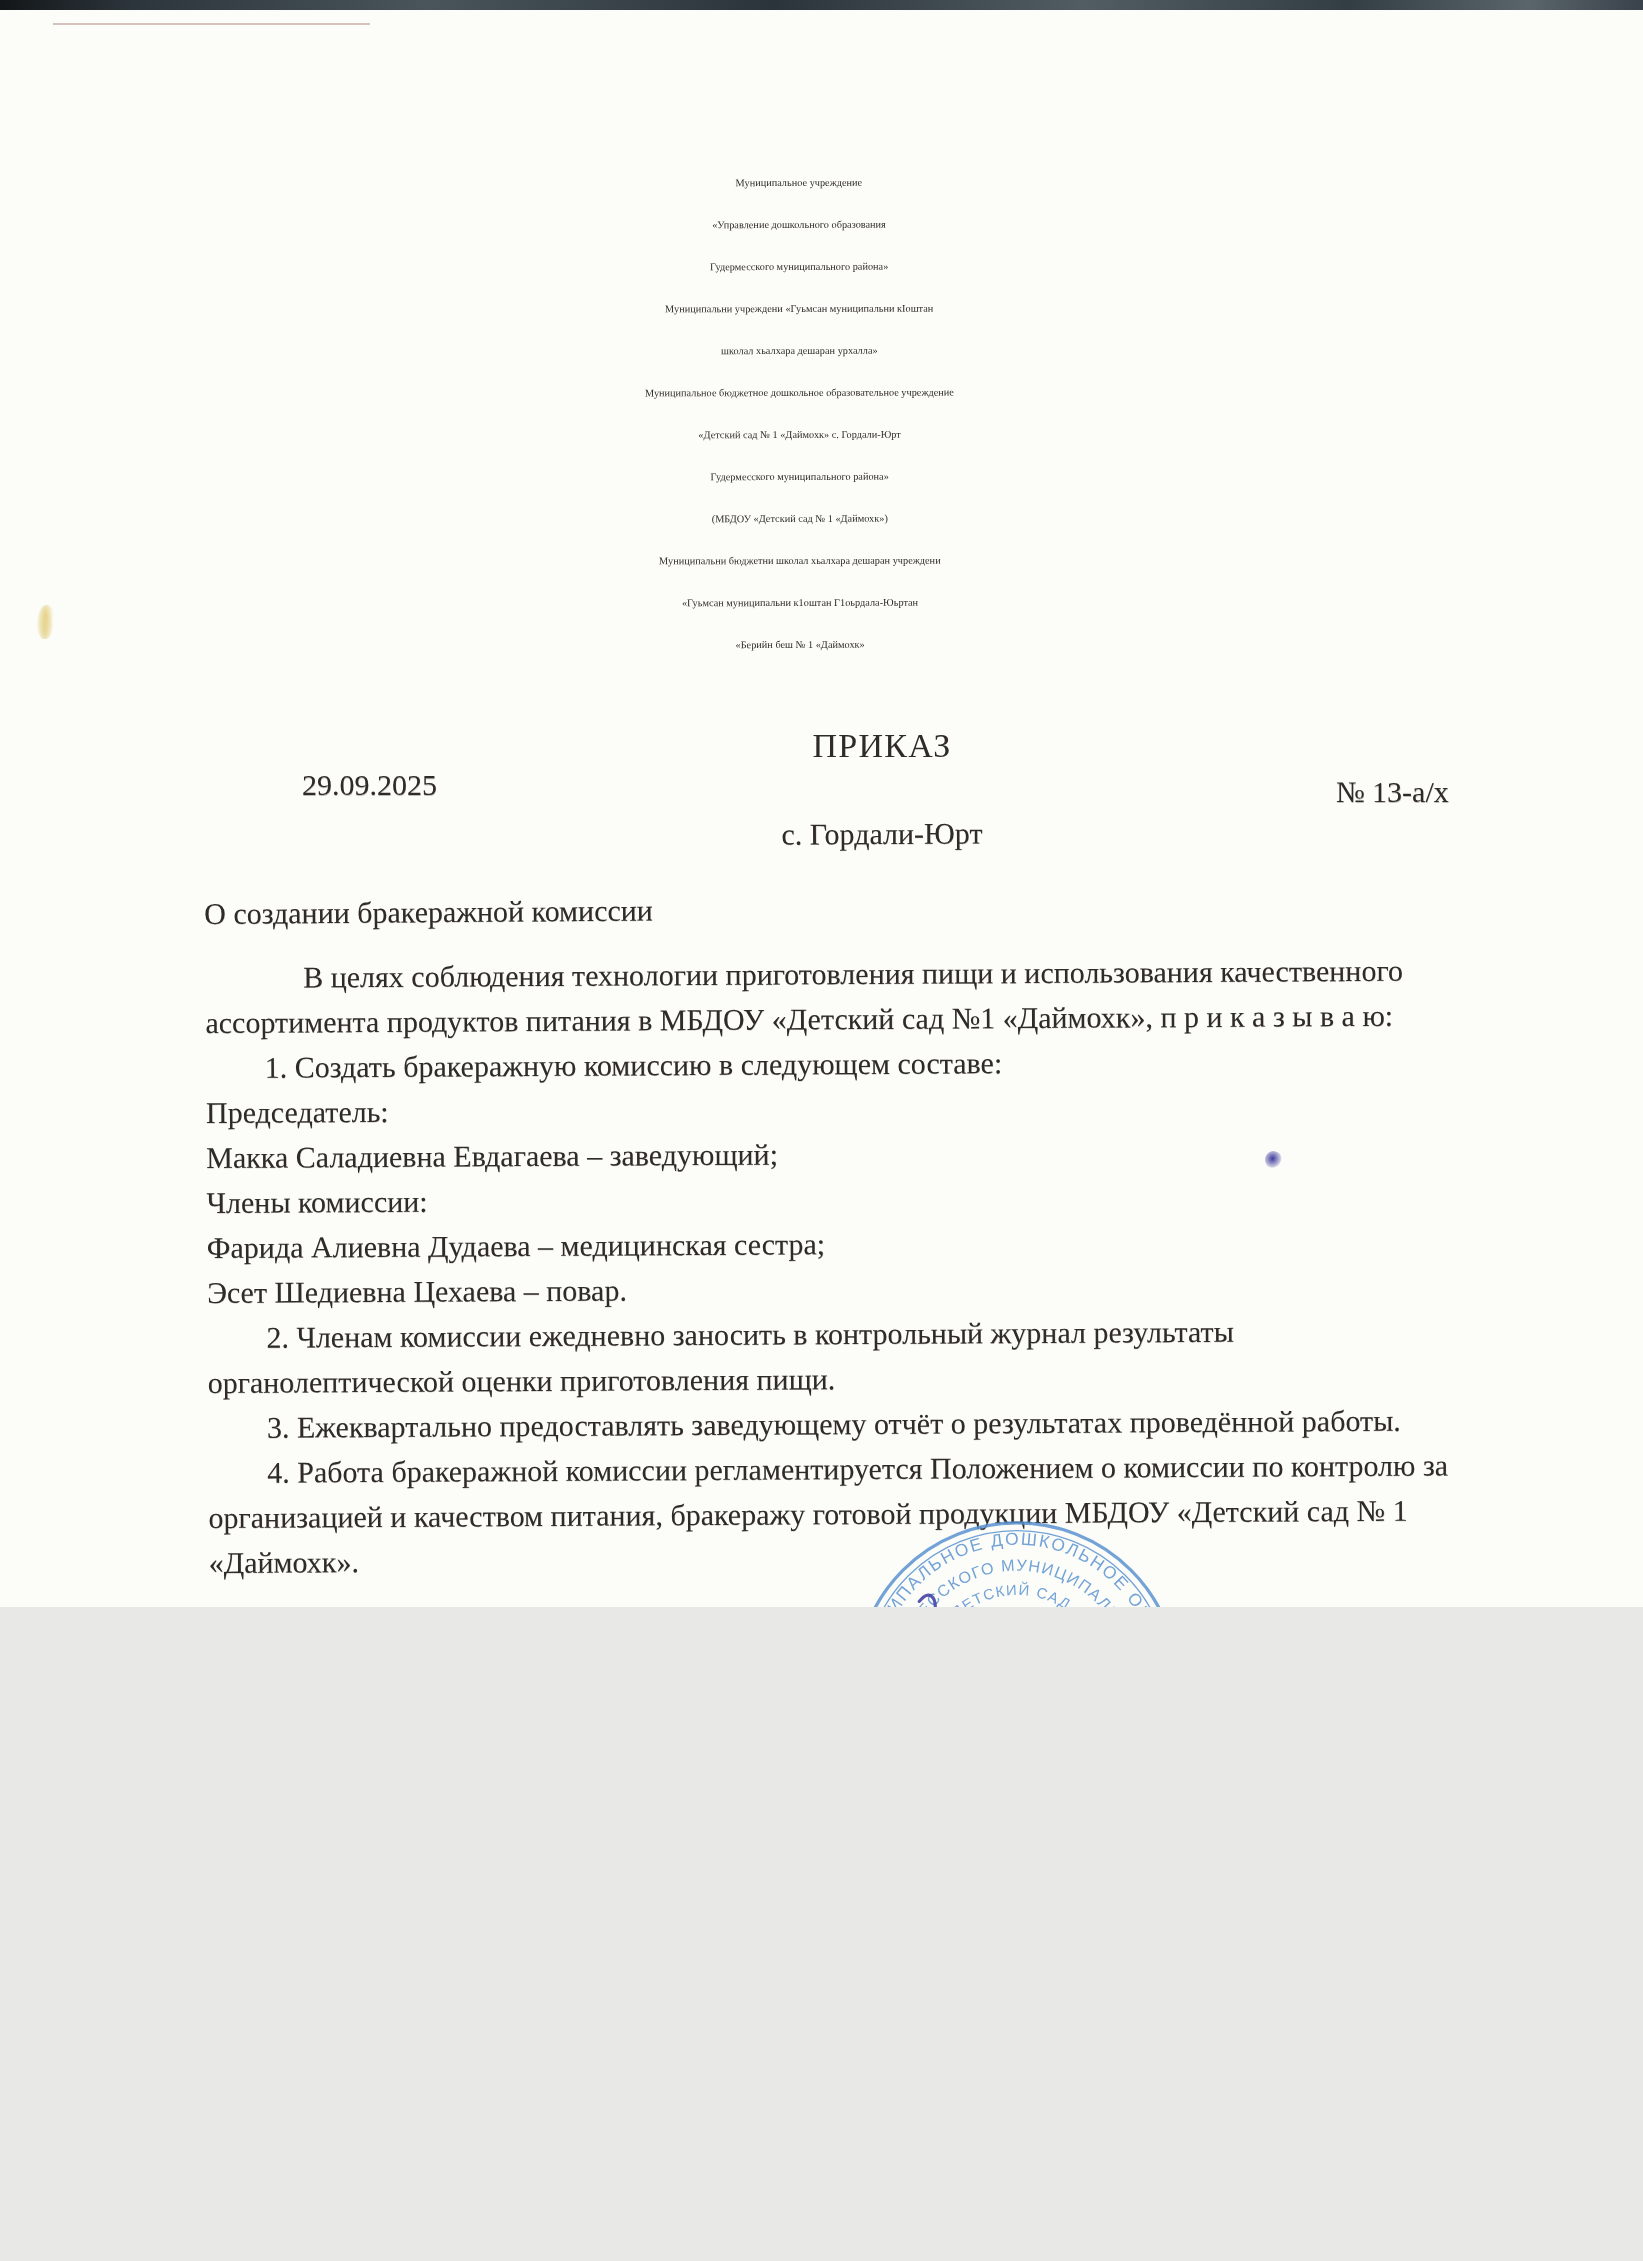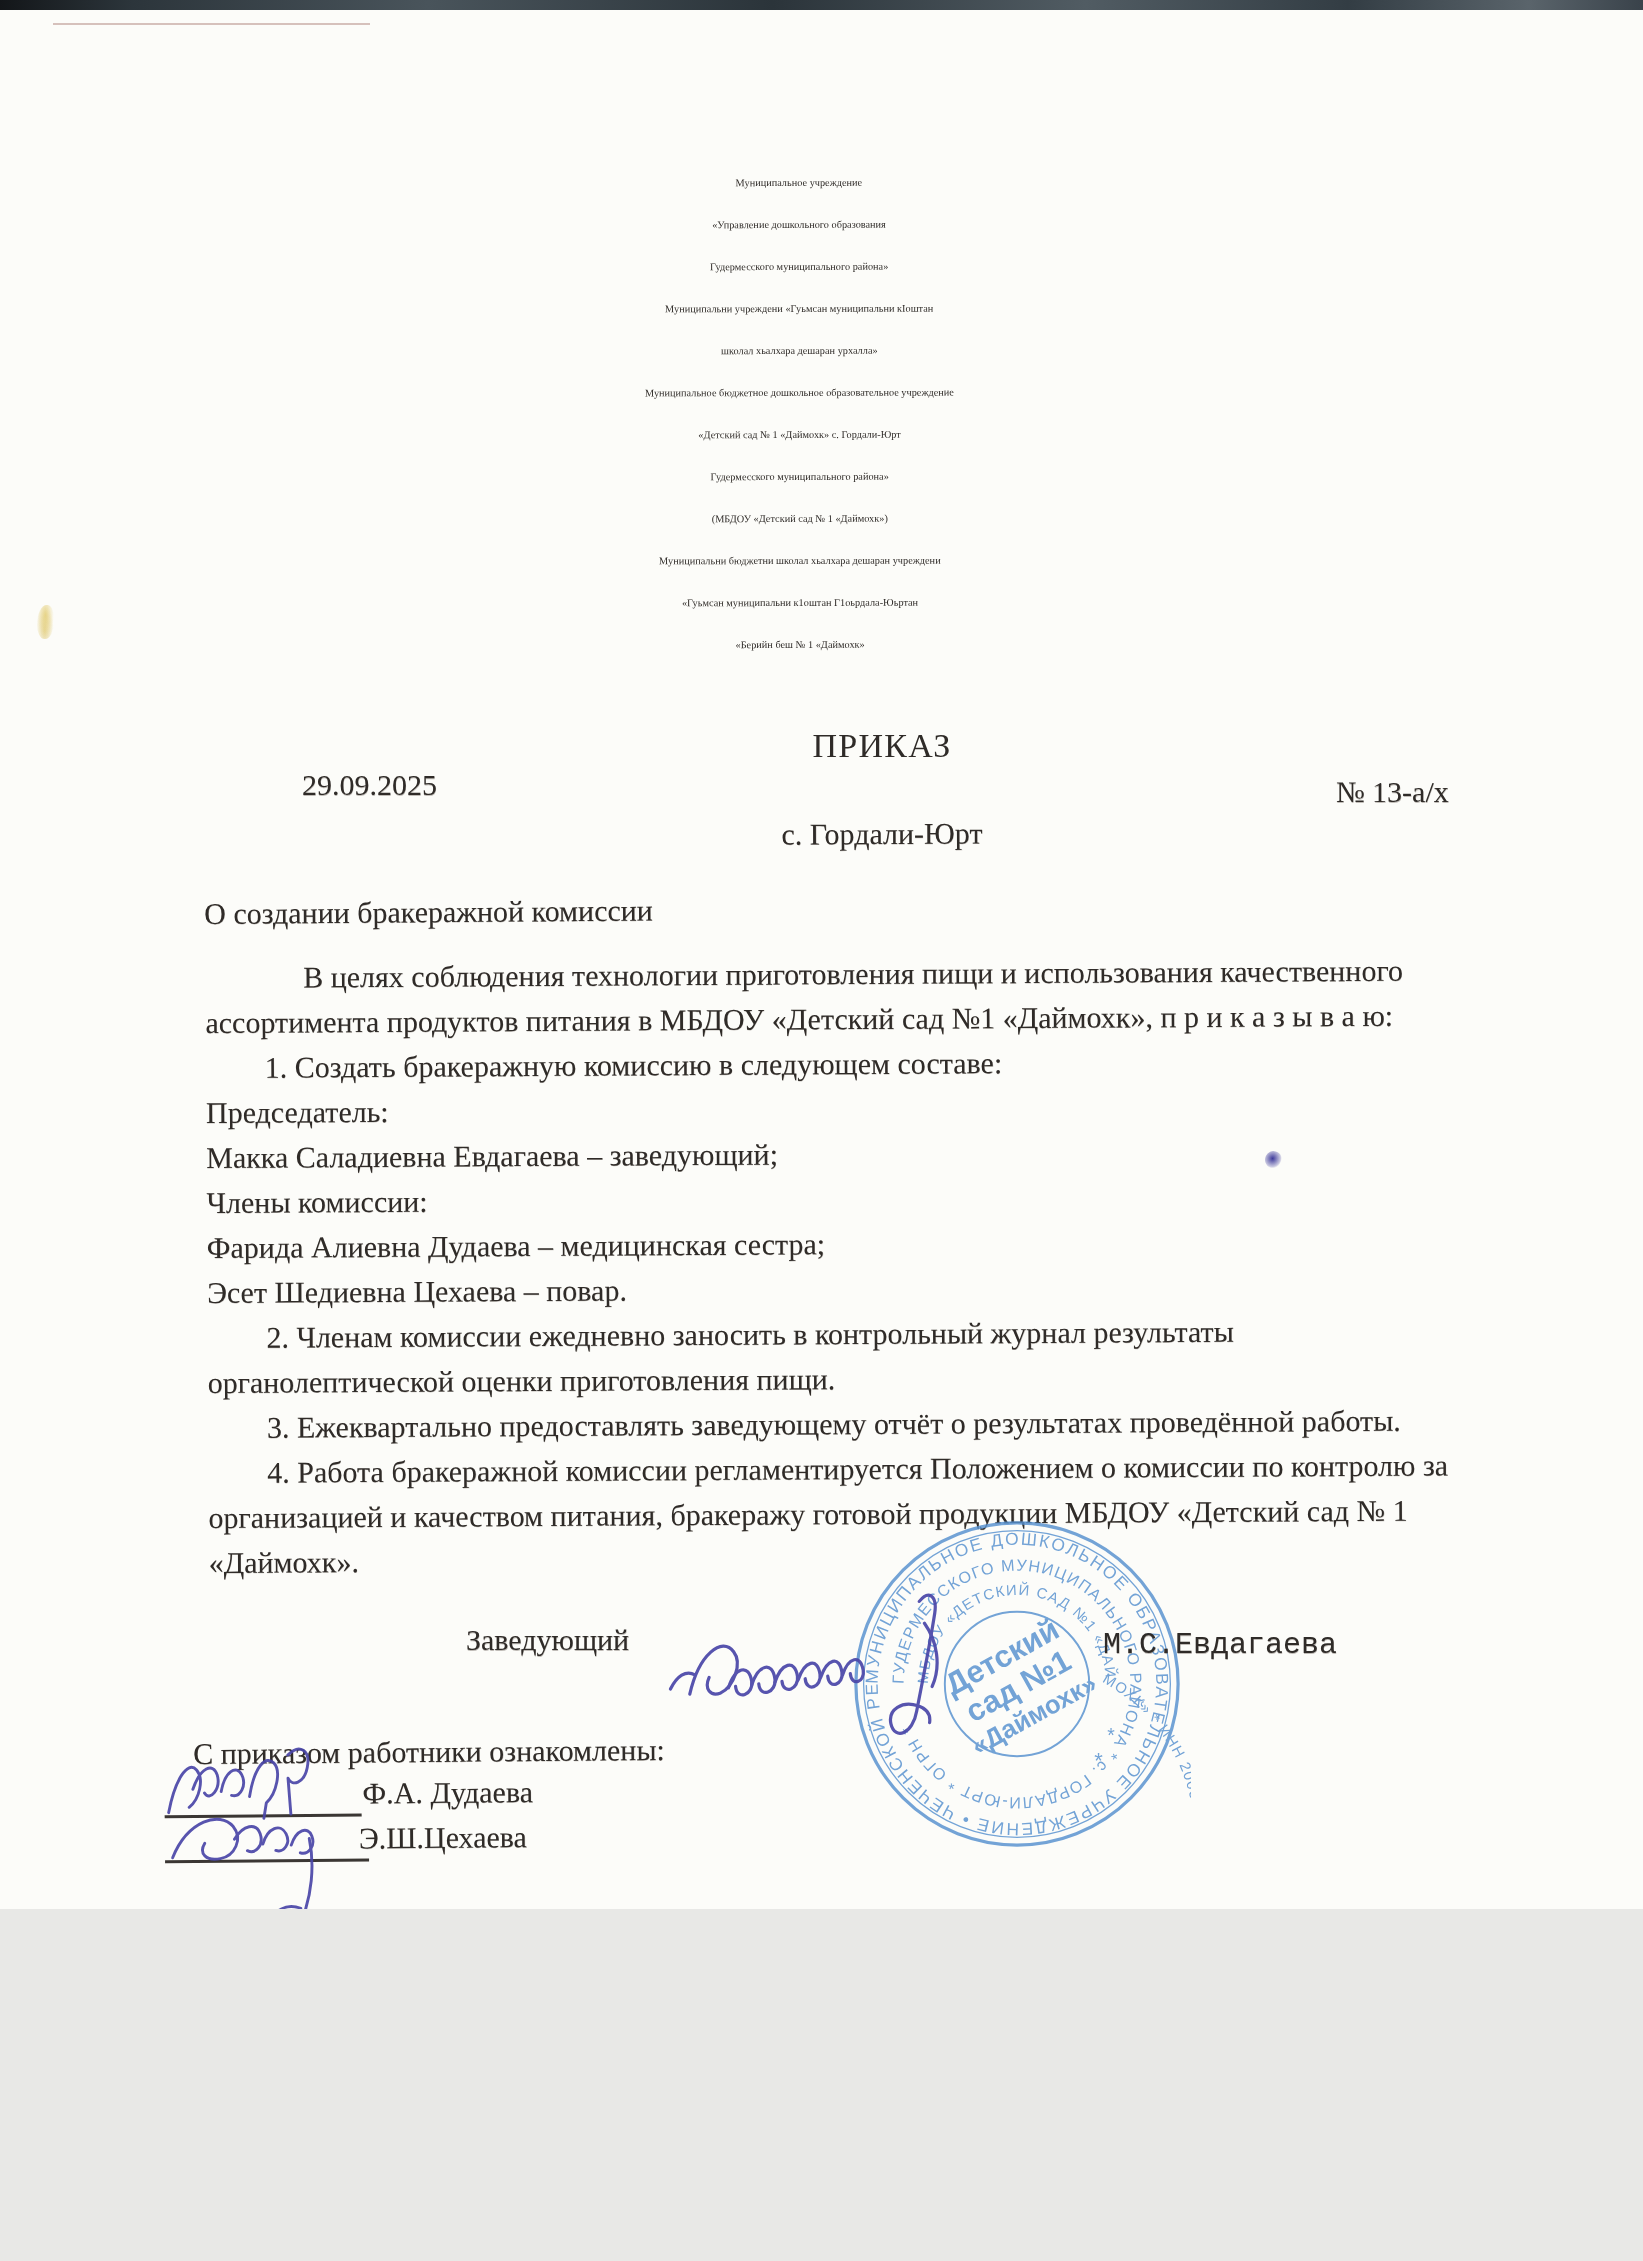--- a/index.html
+++ b/index.html
@@ -1,17 +1,17 @@
 <!DOCTYPE html>
 <html style="font-size:10.3px"><head>
 <meta charset="utf-8">
 <style>
   html,body{margin:0;padding:0;background:#e8e8e6;}
   .page{
-    position:relative;width:1644px;height:1909px;overflow:hidden;
+    position:relative;width:1644px;height:1607px;overflow:hidden;
     background:#fcfcf9;
     font-family:"Liberation Serif","DejaVu Serif",serif;
     color:#2f2b28;
   }
   .t{position:absolute;white-space:nowrap;font-size:30px;text-shadow:0.3px 0.5px 0.6px rgba(80,70,60,.35);}
   
   .topline{position:absolute;left:0;top:16;width:1644px;height:10.3px;
     background:linear-gradient(90deg,#131619 0%,#2c353b 8%,#49545b 26%,#2b343a 47%,#515c63 66%,#333d44 82%,#5a646b 93%,#39424a 100%);}
   .subline{position:absolute;left:53px;top:23px;width:317px;height:1.9px;background:#b78f8a;opacity:.55;}
   .speck-y{position:absolute;left:37px;top:605px;width:17px;height:34px;border-radius:60% 40% 55% 45%;

